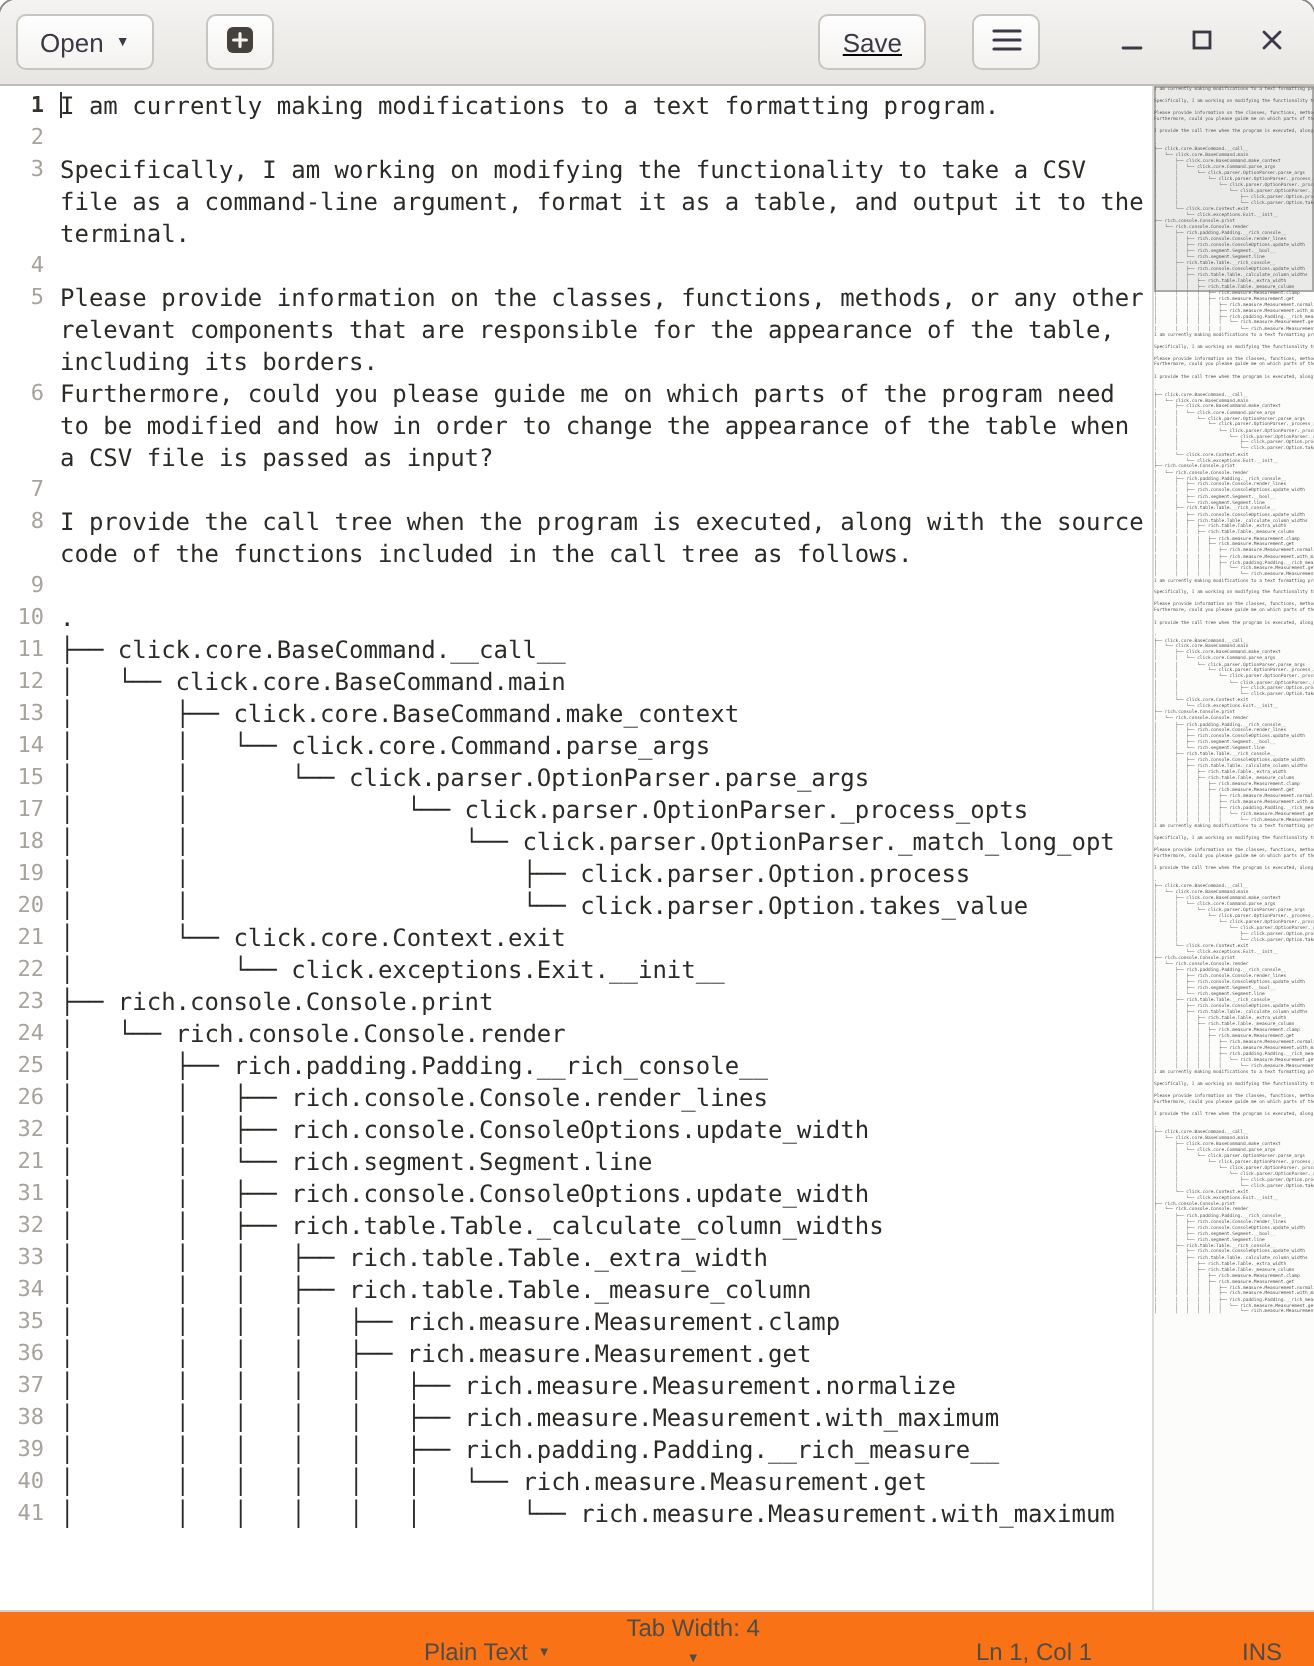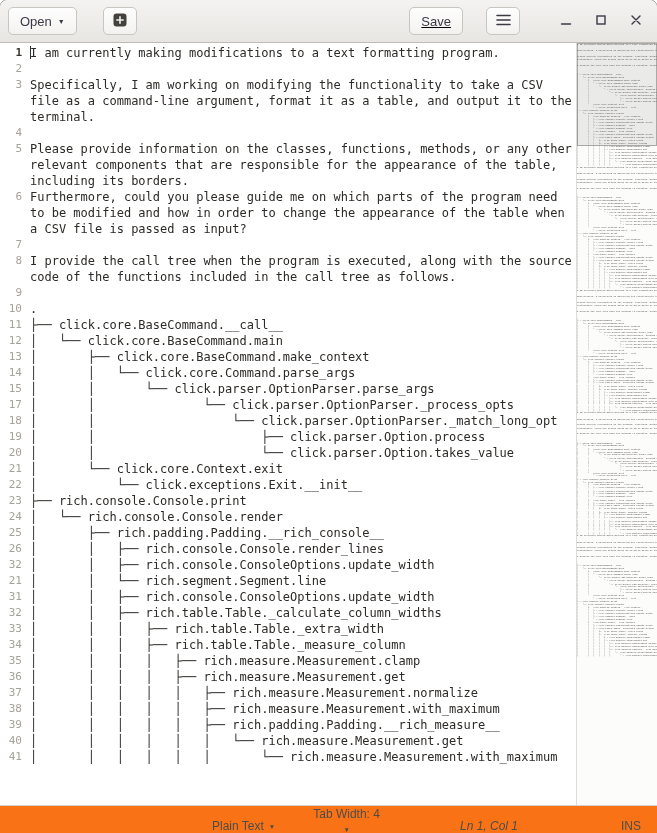--- a/index.html
+++ b/index.html
@@ -41,21 +41,21 @@
     background:rgba(110,108,104,0.12);border:1px solid rgba(95,92,88,0.45);box-sizing:border-box;}
 
   
   .statusbar{flex:0 0 27px;height:26px;background:#f97316;border-top:1px solid #d5d2ce;
     display:flex;align-items:flex-end;font-size:12px;color:#4f4c47;}
   .sb-btn{background:transparent;border:none;display:inline-flex;align-items:center;gap:5px;
     font-family:"Liberation Sans",sans-serif;font-size:12px;color:#4f4c47;cursor:pointer;padding:0 4px;}
   .sb-caret{font-size:6.5px;color:#4f4c47;}
   #sb-lang{margin-left:208px;}
   #sb-tab{margin-left:30px;flex-direction:column;}
-  #sb-pos{margin-left:76px;font-style:italic;}
+  #sb-pos{margin-left:104px;}
   #sb-ins{margin-left:auto;margin-right:16px;}
 </style>
 </head>
 <body>
 
 <div class="window">
 
   <header class="headerbar">
     <button class="btn">
       <span>Open</span>

